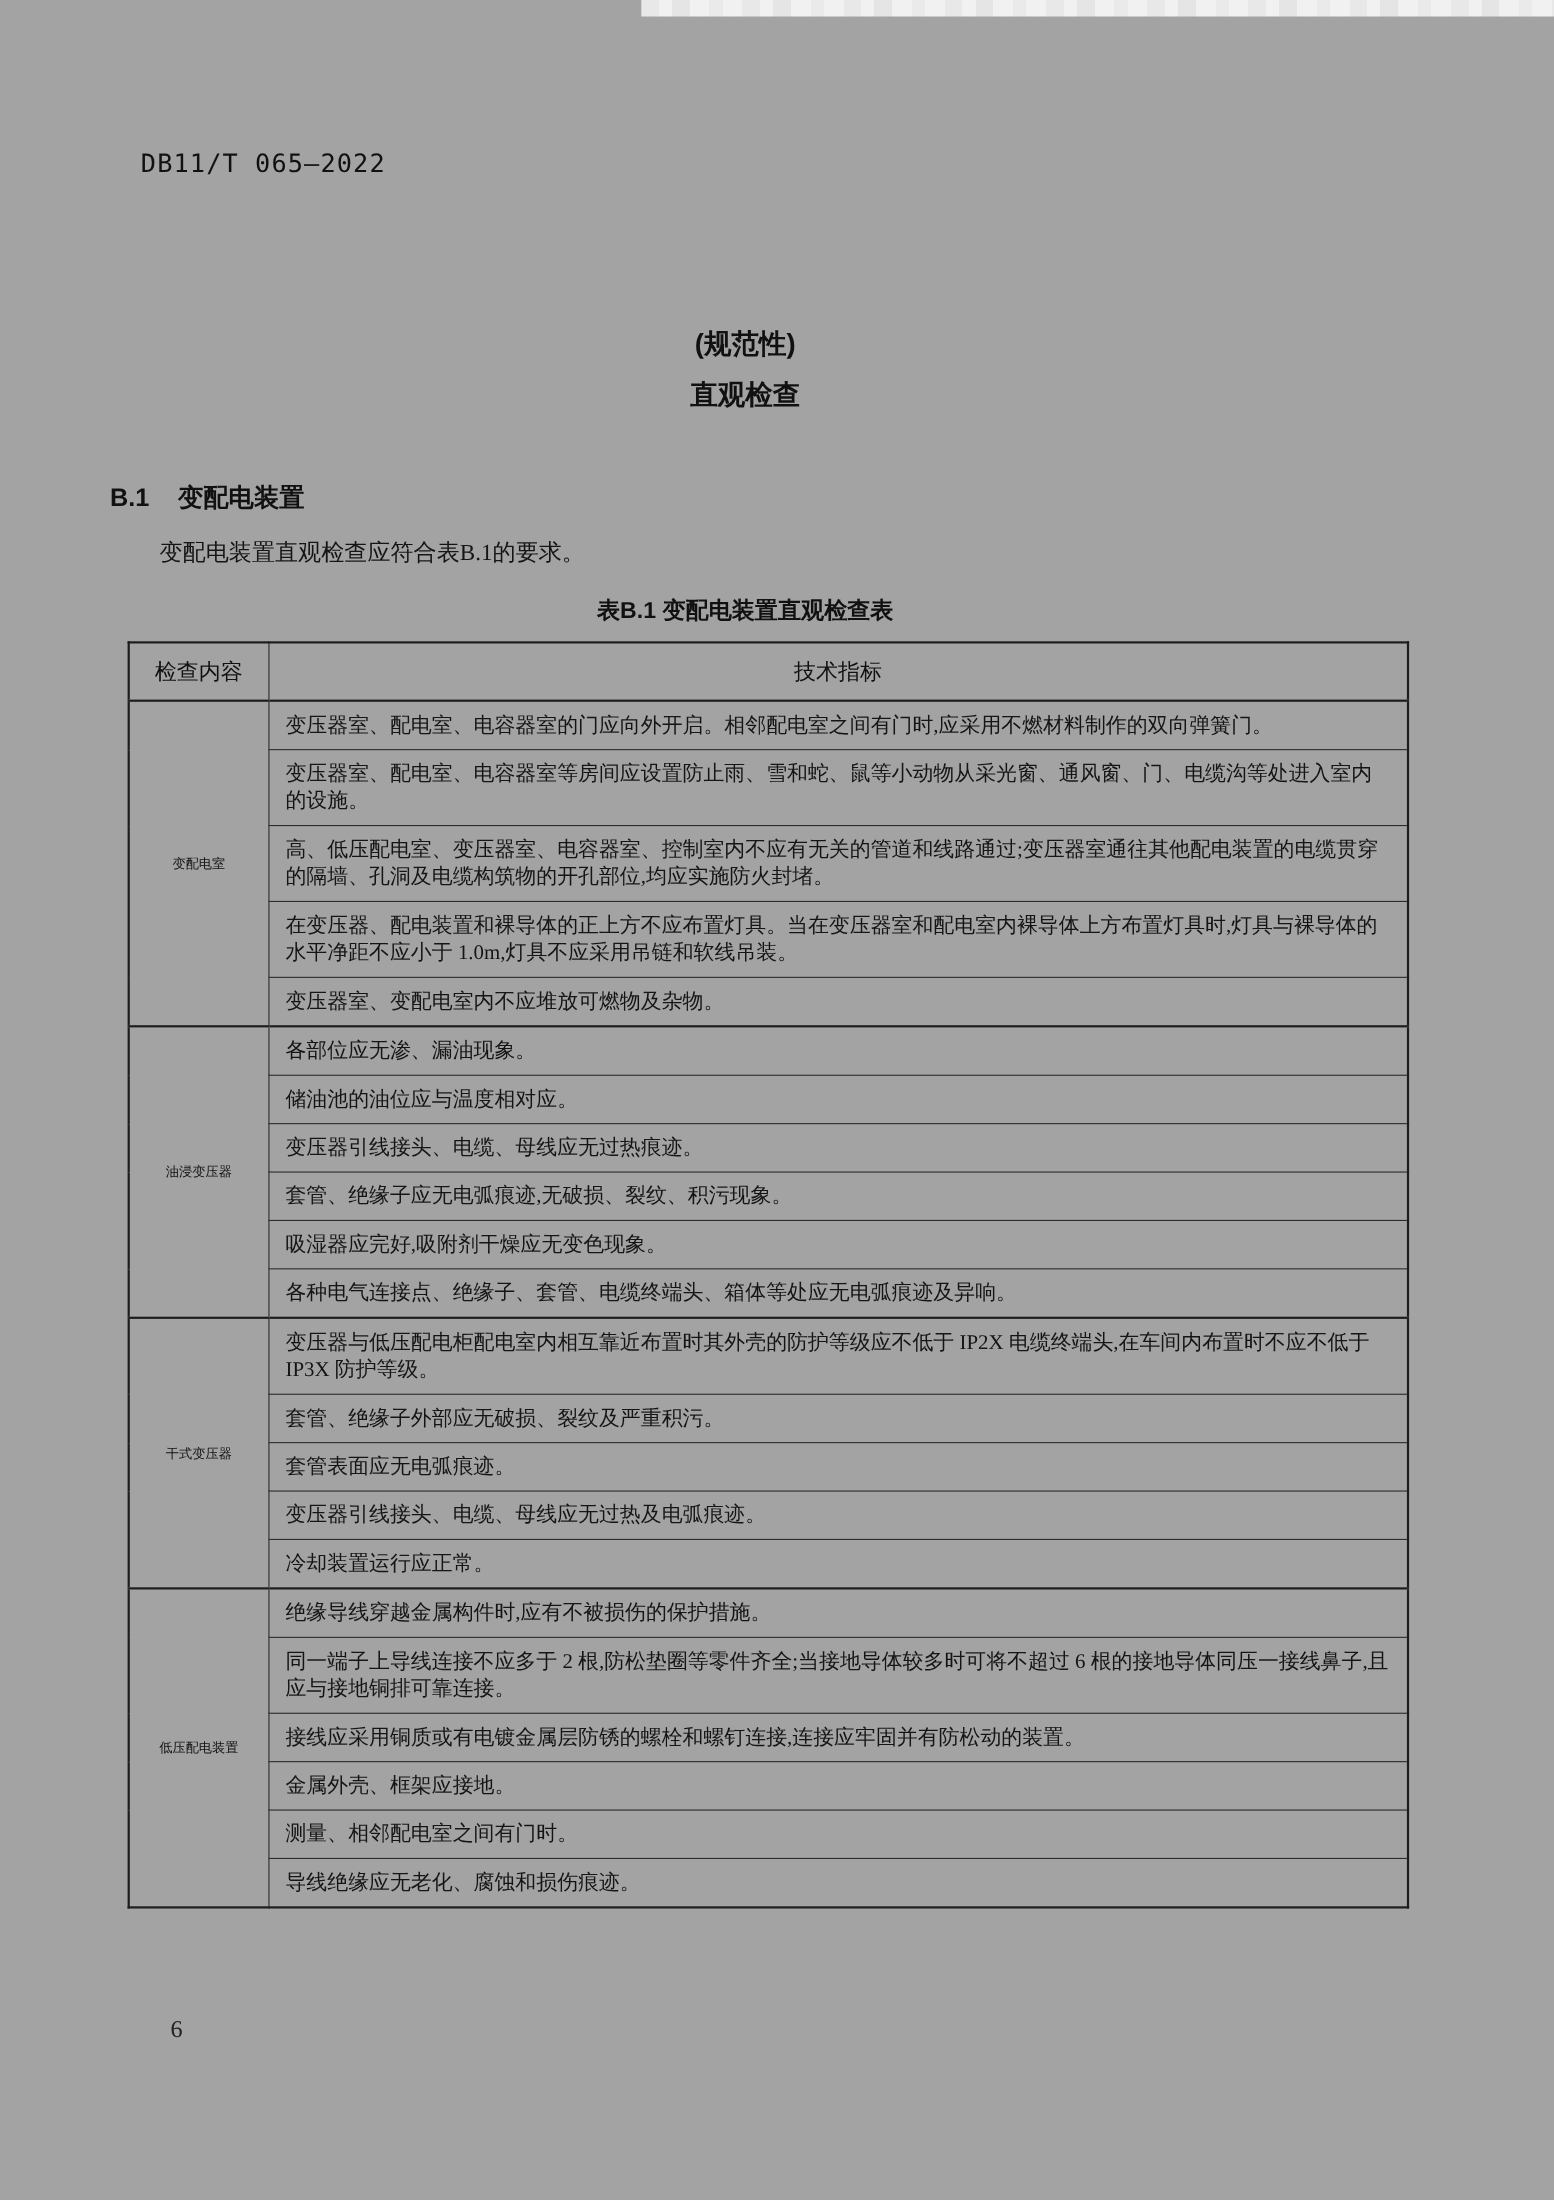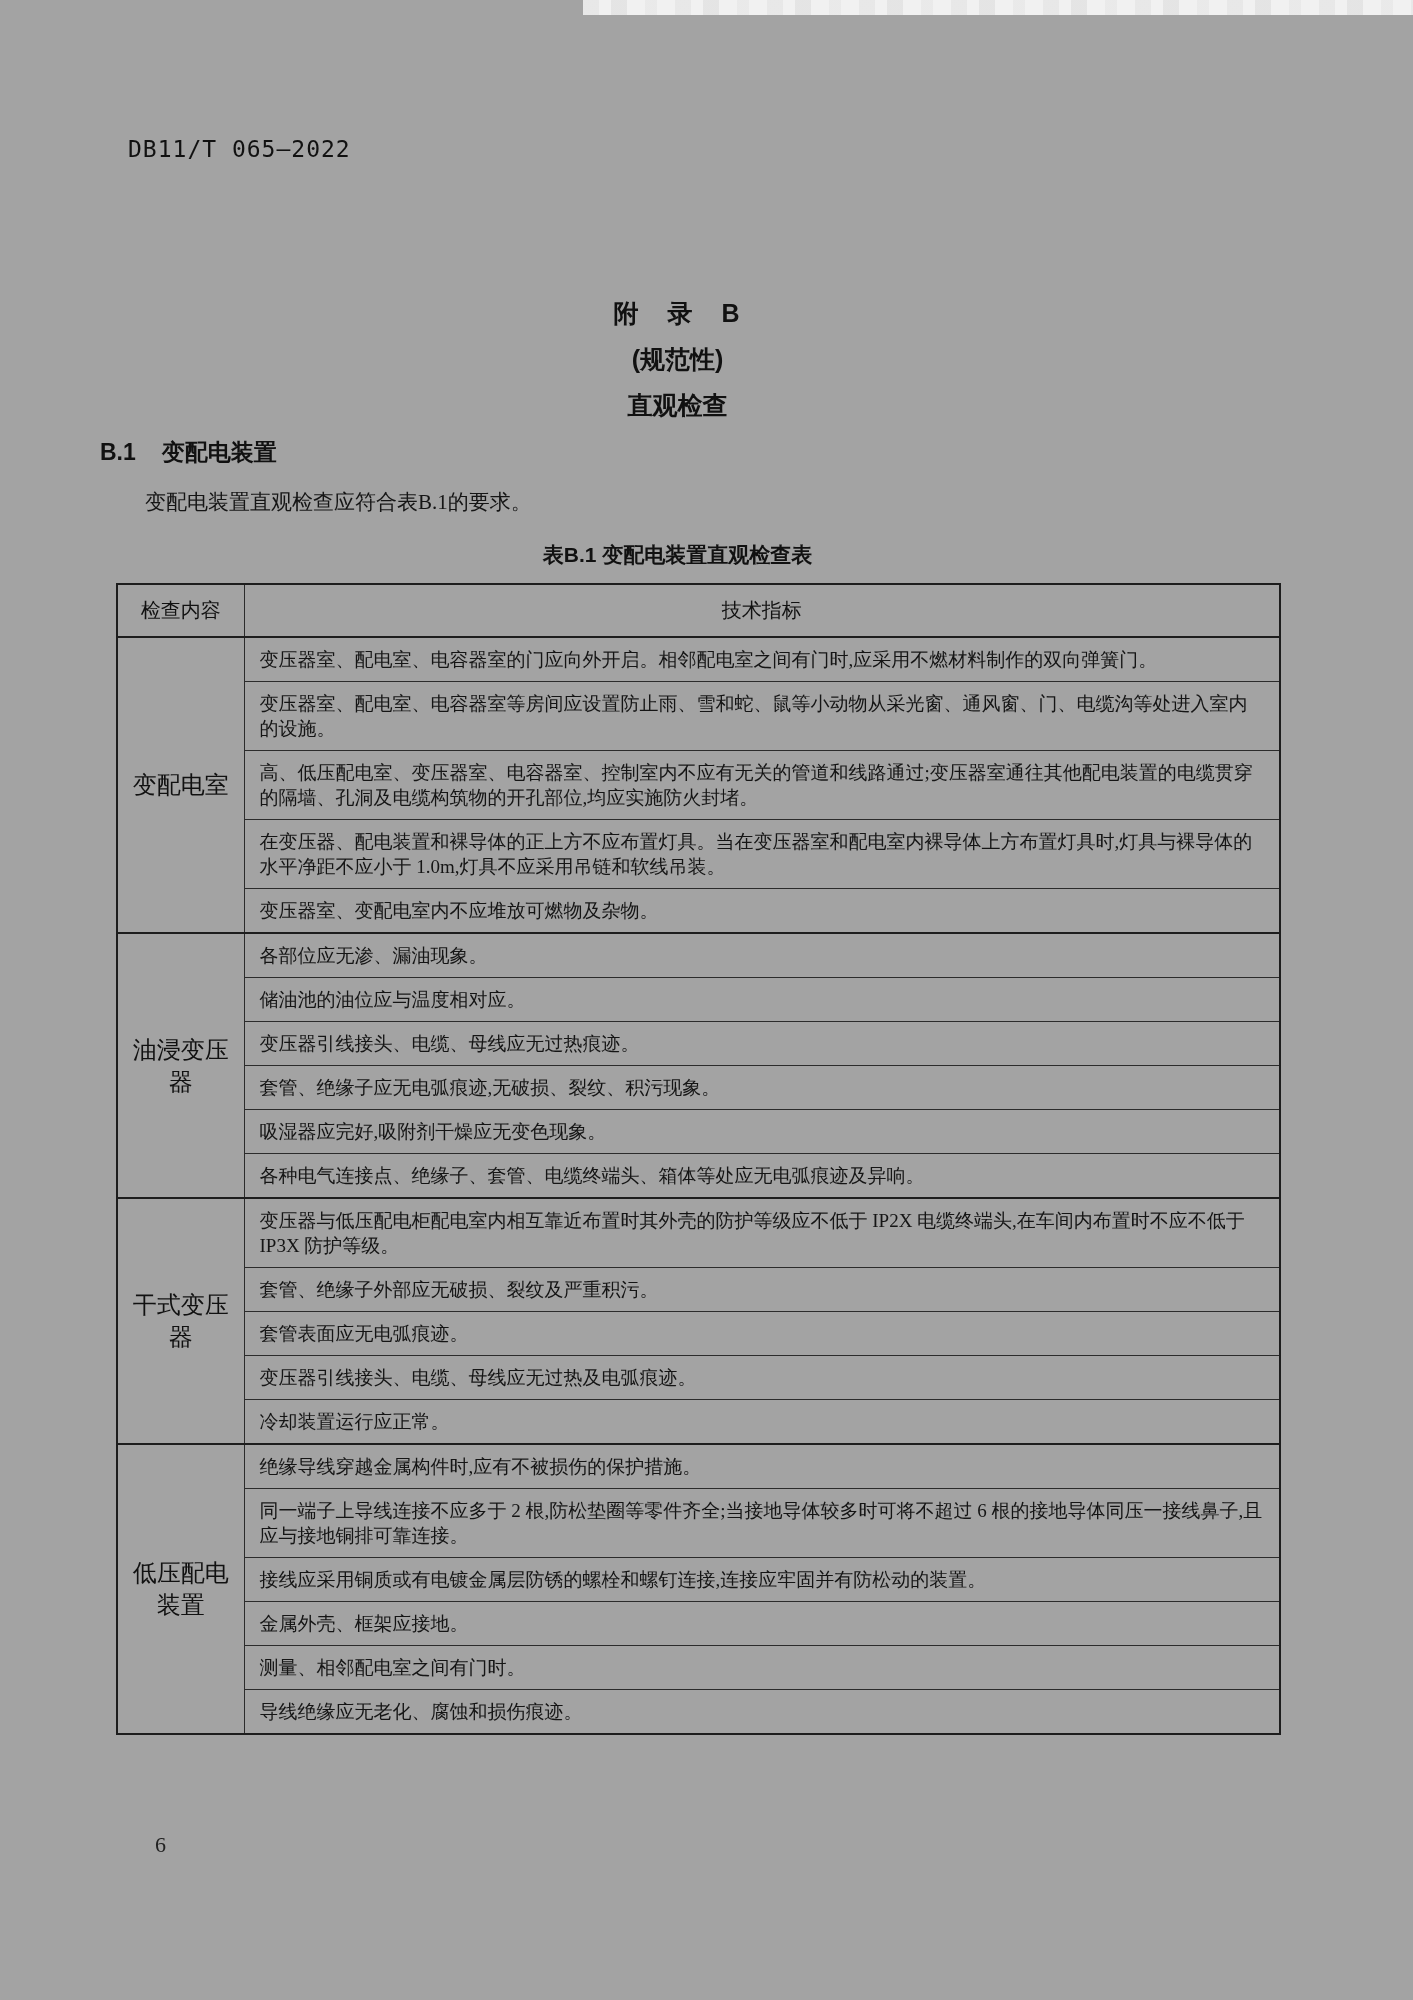--- a/index.html
+++ b/index.html
@@ -58,21 +58,21 @@
     border:1px solid #2b2b2b;
     vertical-align:middle;
   }
   table.insp{border:2px solid #1d1d1d;margin-left:21px;}
   table.insp th{
     font-weight:normal;font-size:20px;text-align:center;
     padding:12px 4px;color:#111;
   }
   col.c-cat{width:127px;}
   td.cat-cell{
-    text-align:center;font-size:24px;color:#111;
+    text-align:center;font-size:12px;color:#111;
     padding:4px 6px;
   }
   td.ind-cell{
     padding:9px 14px 9px 15px;
     line-height:25px;
     text-align:left;
   }
   tr.group-start td{border-top:2px solid #1d1d1d;}
   .page-number{
     position:absolute;left:155px;top:1832px;
@@ -85,21 +85,20 @@
 
 <div class="page">
 
   <div class="scan-artifact"></div>
 
   <div class="doc-code">DB11/T 065—2022</div>
 
   <div class="content">
 
     <div class="appendix-title">
-      <div class="l1">附　录　B</div>
       <div class="l2">(规范性)</div>
       <div class="l3">直观检查</div>
     </div>
 
     <div class="section-heading">
       <span class="sec-no">B.1</span><span>变配电装置</span>
     </div>
 
     <div class="intro">变配电装置直观检查应符合表B.1的要求。</div>
 

